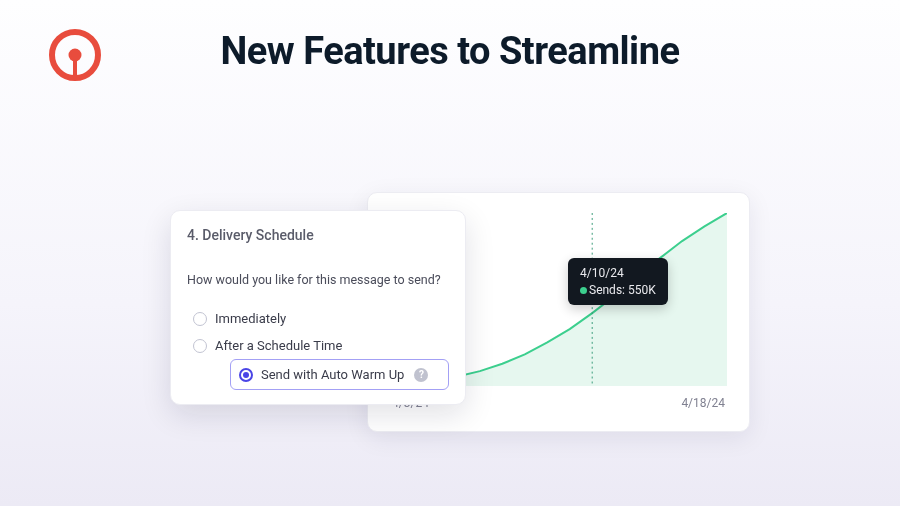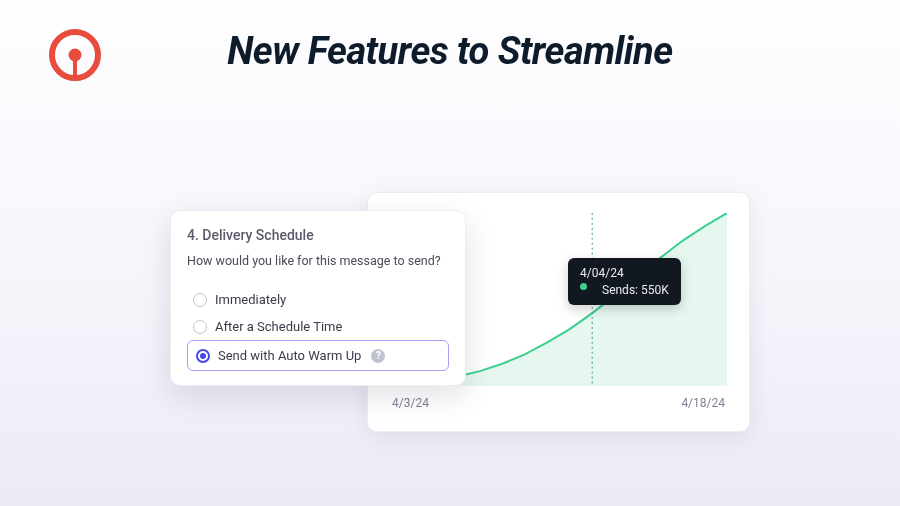--- a/index.html
+++ b/index.html
@@ -20,21 +20,20 @@
     position: absolute;
     top: 28px;
     left: 0;
     width: 100%;
     text-align: center;
     font-size: 38px;
     font-weight: 700;
     color: #0d1b2a;
     line-height: 1.25;
     letter-spacing: -0.5px;
-    font-style: italic;
   }
   .stage {
     position: absolute;
     top: 170px;
     left: 0;
     width: 900px;
     height: 336px;
   }
   .chart-card {
     position: absolute;
@@ -73,40 +72,40 @@
     left: 568px;
     background: #121820;
     color: #e9e9ed;
     font-size: 12px;
     border-radius: 6px;
     padding: 8px 12px 8px 12px;
     box-shadow: 0 4px 12px rgba(0,0,0,0.2);
     white-space: nowrap;
   }
   .tooltip .tt-date { font-weight: 400; margin-bottom: 3px; }
-  .tooltip .tt-row { display: flex; align-items: flex-start; gap: 15px; }
+  .tooltip .tt-row { display: flex; align-items: center; gap: 2px; }
   .tooltip .dot {
     width: 7px; height: 7px; border-radius: 50%; background: #3ccf8e; display: inline-block;
   }
   .panel {
     position: absolute;
     top: 40px;
     left: 170px;
     width: 296px;
     background: #ffffff;
     border-radius: 10px;
     box-shadow: 0 10px 30px rgba(20,20,50,0.12);
     border: 1px solid #ececf2;
     padding: 16px 16px 14px 16px;
   }
   .panel-title {
     font-size: 14px;
     color: #5a5c6a;
     font-weight: 500;
-    margin-bottom: 10px;
+    margin-bottom: 29px;
   }
   .panel-question {
     font-size: 12.5px;
     color: #4a4c5a;
     margin-bottom: 18px;
   }
   .radio-row {
     display: flex;
     align-items: center;
     gap: 8px;
@@ -127,20 +126,21 @@
     border: 2px solid #4a45e6;
   }
   .radio-selected .radio-circle::after {
     content: "";
     width: 6px; height: 6px; border-radius: 50%; background: #4a45e6;
   }
   .radio-selected.boxed {
     border: 1.5px solid #a3a0f5;
     border-radius: 6px;
     padding: 7px 8px;
+    margin-left: 43px;
   }
   .help-icon {
     width: 14px; height: 14px; border-radius: 50%;
     background: #c0c2cf;
     color: #ffffff;
     font-size: 10px;
     font-weight: 700;
     display: inline-flex; align-items: center; justify-content: center;
     margin-left: 2px;
   }
@@ -173,21 +173,21 @@
         <line id="marker-vline" class="marker-line" y1="0" y2="175" x1="204" x2="204"></line>
       </svg>
     </div>
     <div class="x-labels">
       <span>4/3/24</span>
       <span>4/18/24</span>
     </div>
   </div>
 
   <div class="tooltip">
-    <div class="tt-date">4/04/24</div>
+    <div class="tt-date">4/10/24</div>
     <div class="tt-row">
       <span class="dot"></span>
       <span>Sends: 550K</span>
     </div>
   </div>
 
   <div class="panel">
     <div class="panel-title">4. Delivery Schedule</div>
     <div class="panel-question">How would you like for this message to send?</div>
 

